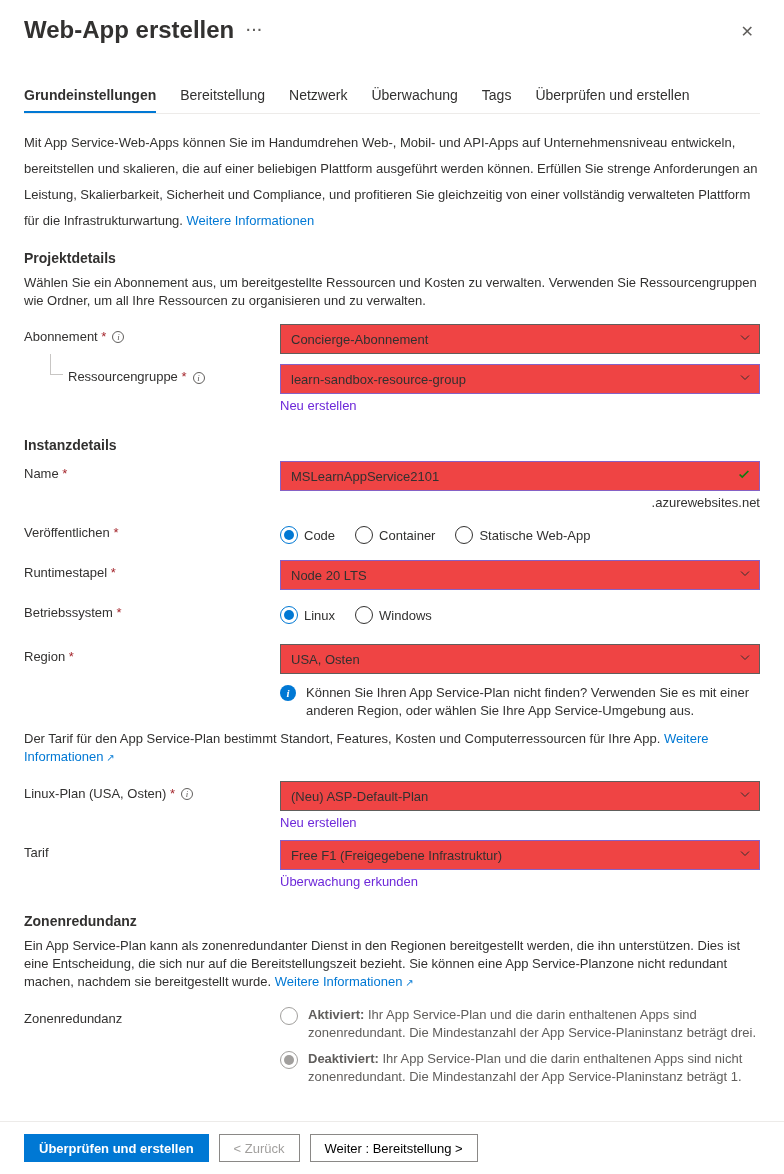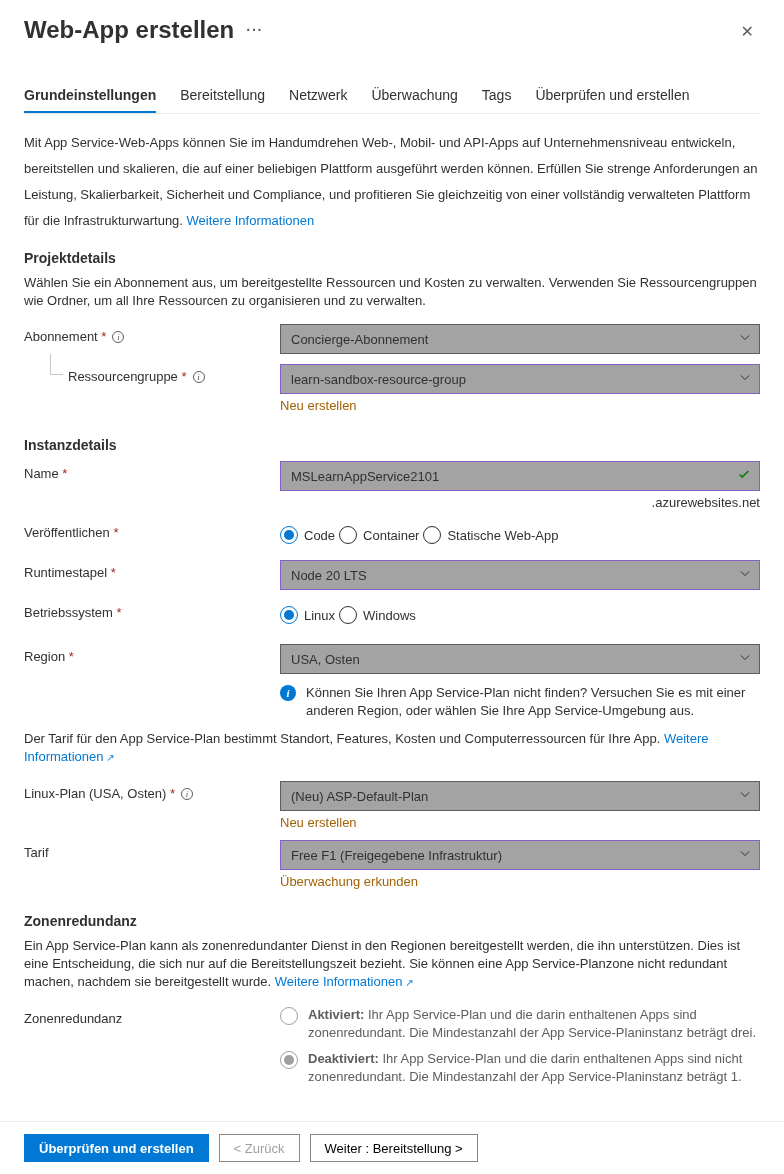--- a/index.html
+++ b/index.html
@@ -85,21 +85,21 @@
   min-height: 30px;
 }
 .label-col {
   width: 256px;
   flex-shrink: 0;
   display: flex;
   align-items: center;
   font-size: 13px;
   padding-top: 5px;
 }
-.label-col.indent { padding-left: 44px; position: relative;}
+.label-col.indent { padding-left: 44px; position: relative; align-items: flex-end;}
 .label-col.indent::before {
   content:"";
   position:absolute;
   left:26px; top:-10px;
   width:12px; height:20px;
   border-left:1px solid #c8c6c4;
   border-bottom:1px solid #c8c6c4;
 }
 .required::after { content: " *"; color: #a4262c; }
 .info-icon {
@@ -116,51 +116,51 @@
   font-family: Georgia, serif;
   font-style: italic;
 }
 .value-col { flex: 1; }
 .select, .text-input {
   width: 100%;
   height: 30px;
   border: 1px solid #605e5c;
   padding: 0 28px 0 10px;
   font-size: 13px;
-  background: #a3a3a3;
+  background: #ef4444;
   position: relative;
   display: flex;
   align-items: center;
   cursor: pointer;
 }
 .select.purple, .text-input.purple { border-color: #8661c5; }
 .chev {
   position: absolute;
   right: 8px;
   top: 50%;
   transform: translateY(-50%);
   pointer-events: none;
 }
 .chev svg { width: 12px; height: 12px; stroke: #605e5c; }
 .check-icon { position:absolute; right:8px; top:50%; transform:translateY(-50%);}
 .check-icon svg { width:14px; height:14px; stroke:#107c10; fill:none; stroke-width:2;}
 .sublink {
-  color: #a16207;
+  color: #6d28d9;
   font-size: 13px;
   margin-top: 4px;
   cursor: pointer;
   display: inline-block;
 }
 .suffix-right {
   text-align: right;
   font-size: 13px;
   color: #323130;
   margin-top: 4px;
 }
-.radio-row { display: flex; gap: 4px; align-items: center; height:30px;}
+.radio-row { display: flex; gap: 20px; align-items: center; height:30px;}
 .radio {
   display: flex;
   align-items: center;
   gap: 6px;
   cursor: pointer;
 }
 .radio-circle {
   width: 18px;
   height: 18px;
   border: 1px solid #323130;
@@ -369,21 +369,21 @@
       </div>
   <div class="value-col">
     <div class="select">
       <span>USA, Osten</span>
       <span class="chev"><svg viewBox="0 0 12 12" fill="none">
               <path d="M2 4l4 4 4-4" stroke="currentColor" stroke-width="1"></path>
             </svg></span>
     </div>
     <div class="info-box">
       <span class="info-box-icon">i</span>
-      <span>Können Sie Ihren App Service-Plan nicht finden? Versuchen Sie es mit einer anderen Region, oder wählen Sie Ihre App Service-Umgebung aus.</span>
+      <span>Können Sie Ihren App Service-Plan nicht finden? Verwenden Sie es mit einer anderen Region, oder wählen Sie Ihre App Service-Umgebung aus.</span>
     </div>
   </div>
 </div>
 
 <p class="section-desc">
   <span>Der Tarif für den App Service-Plan bestimmt Standort, Features, Kosten und Computerressourcen für Ihre App. </span><a class="link ext-icon">Weitere Informationen</a>
 </p>
 
 <div class="form-row">
   <div class="label-col">

